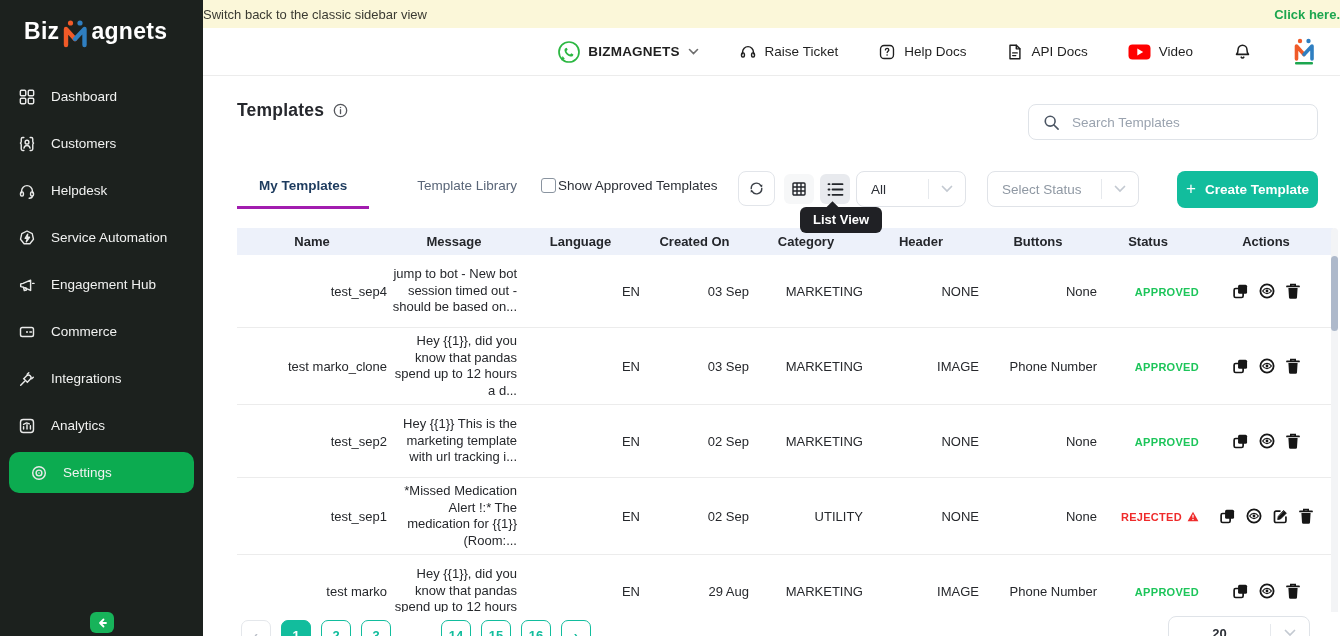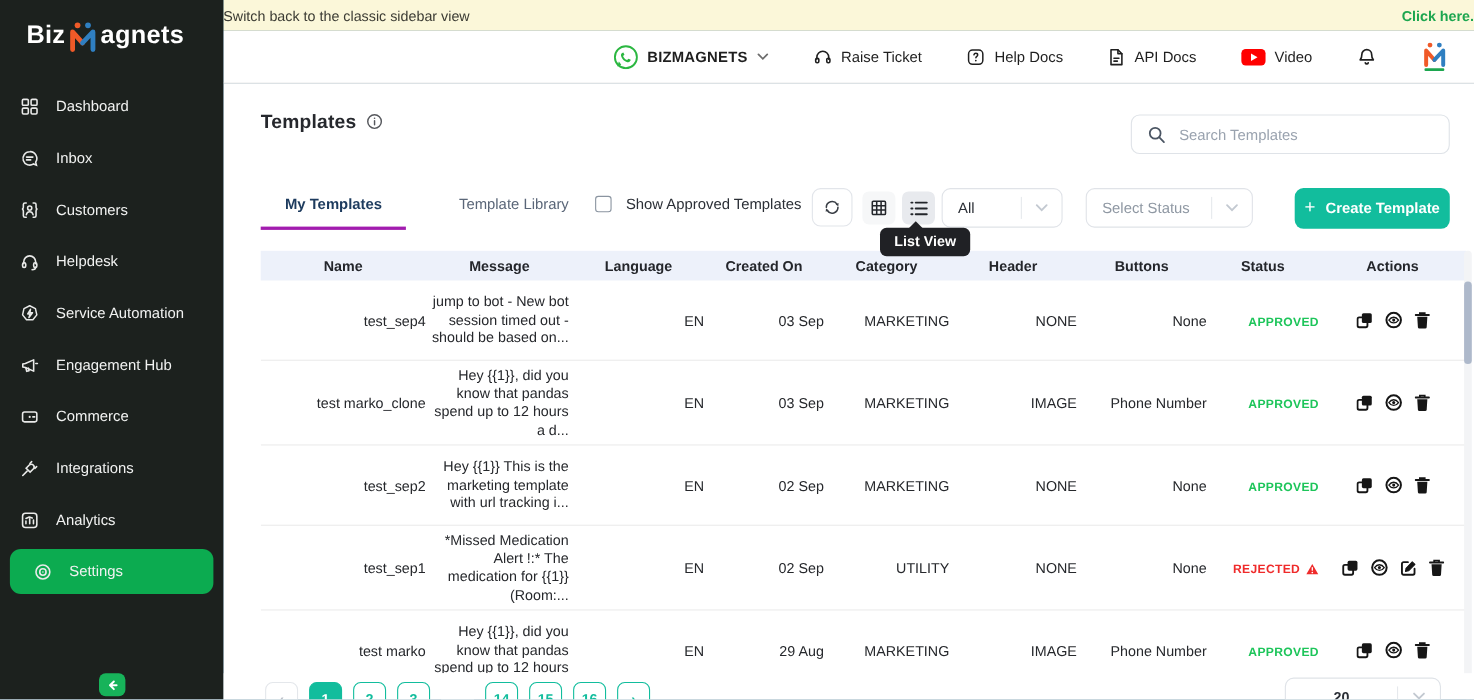--- a/index.html
+++ b/index.html
@@ -1,18 +1,18 @@
 <!DOCTYPE html>
 <html><head>
 <meta charset="utf-8">
 <style>
   * { margin:0; padding:0; box-sizing:border-box; }
   html,body { width:1340px; height:636px; overflow:hidden; background:#fff;
     font-family:"Liberation Sans", sans-serif; }
-  .app { position:relative; width:1340px; height:636px; overflow:hidden; background:#0c4a6e; }
+  .app { position:relative; width:1340px; height:636px; overflow:hidden; background:#6d28d9; }
 
   
   .sidebar { position:absolute; left:0; top:0; width:203px; height:636px; background:#1c211e; z-index:30; }
   .logo { display:flex; align-items:flex-end; padding:16px 0 0 24px; color:#fff; font-size:23px; font-weight:700; letter-spacing:.3px; }
   .logo .mword { line-height:30px; }
   .logo svg { margin:0 1px -2px 1px; }
   .nav { position:absolute; left:0; top:73px; width:203px; }
   .nav-item { display:flex; align-items:center; gap:15px; height:47px; padding-left:18px; color:#f1f2f1; font-size:13.5px; font-weight:500; cursor:pointer; }
   .nav-item svg { flex:0 0 auto; color:#e9eae9; }
   .nav-item.active { background:#0CAB50; border-radius:10px; margin:0 9px; padding-left:21px; height:41px; margin-top:3px; margin-bottom:3px; }
@@ -34,21 +34,21 @@
   .page-title { font-size:17.5px; font-weight:700; color:#26282d; letter-spacing:.2px; }
 
   .searchbox { position:absolute; right:22px; top:28px; width:290px; height:36px; border:1px solid #dfe3e8; border-radius:8px; display:flex; align-items:center; padding-left:14px; gap:12px; background:#fff; }
   .searchbox input { border:0; outline:0; flex:1; font-size:13.5px; color:#333; font-family:inherit; background:transparent; }
   .searchbox input::placeholder { color:#9aa3af; }
 
   .tabs { position:absolute; left:34px; top:96px; display:flex; gap:26px; }
   .tab { font-size:13.5px; padding:6px 22px 13px 22px; cursor:pointer; color:#5a6678; font-weight:500; }
   .tab.active { color:#1d3b5e; font-weight:700; border-bottom:3px solid #a21caf; }
 
-  .approved-filter { position:absolute; left:338px; top:102px; display:flex; align-items:center; gap:13px; font-size:13.5px; color:#2b2f36; font-weight:500; cursor:pointer; }
+  .approved-filter { position:absolute; left:338px; top:102px; display:flex; align-items:center; gap:2px; font-size:13.5px; color:#2b2f36; font-weight:500; cursor:pointer; }
   .checkbox { width:15px; height:15px; border:1.5px solid #8a94a0; border-radius:3px; background:#fff; }
 
   .iconbtn { position:absolute; display:flex; align-items:center; justify-content:center; cursor:pointer; }
   .refresh-btn { left:535px; top:95px; width:37px; height:35px; border:1px solid #e2e5ea; border-radius:8px; background:#fff; color:#3a3f46; }
   .grid-btn { left:581px; top:98px; width:30px; height:30px; border-radius:6px; background:#f6f7f8; color:#23262b; }
   .list-btn { left:617px; top:98px; width:30px; height:30px; border-radius:6px; background:#e8eaee; color:#23262b; }
 
   .tooltip { position:absolute; left:597px; top:131px; background:#202125; color:#fff; font-size:13px; font-weight:700; padding:5px 13px 6px; border-radius:6px; z-index:15; }
   .tooltip::before { content:""; position:absolute; top:-4px; left:28px; width:9px; height:9px; background:#202125; transform:rotate(45deg); }
 
@@ -113,27 +113,20 @@
 
     <div class="nav">
       <div class="nav-item">
         <svg width="18" height="18" viewBox="0 0 20 20" fill="none" stroke="currentColor" stroke-width="1.6">
             <rect x="2.6" y="2.6" width="6" height="6" rx="1.2"></rect>
             <rect x="11.4" y="2.6" width="6" height="6" rx="1.2"></rect>
             <rect x="2.6" y="11.4" width="6" height="6" rx="1.2"></rect>
             <rect x="11.4" y="11.4" width="6" height="6" rx="1.2"></rect>
           </svg>
         <span>Dashboard</span>
-      </div>
-      <div class="nav-item">
-        <svg width="18" height="18" viewBox="0 0 20 20" fill="none" stroke="currentColor" stroke-width="1.6" stroke-linecap="round">
-            <path d="M10 3.2a6.8 6.8 0 1 0 3.9 12.4l2.9 1.2-.8-3A6.8 6.8 0 0 0 10 3.2z"></path>
-            <path d="M6.8 8.7h6.4M6.8 11.5h4.2"></path>
-          </svg>
-        <span>Inbox</span>
       </div>
       <div class="nav-item">
         <svg width="18" height="18" viewBox="0 0 20 20" fill="none" stroke="currentColor" stroke-width="1.6" stroke-linecap="round">
             <path d="M6.5 2.8H5.2c-1 0-1.6.6-1.6 1.6v2.7c0 1.2-.7 1.8-1.4 1.9.7.1 1.4.7 1.4 1.9v4.7c0 1 .6 1.6 1.6 1.6h1.3M13.5 2.8h1.3c1 0 1.6.6 1.6 1.6v2.7c0 1.2.7 1.8 1.4 1.9-.7.1-1.4.7-1.4 1.9v4.7c0 1-.6 1.6-1.6 1.6h-1.3"></path>
             <circle cx="10" cy="8" r="2.1"></circle>
             <path d="M6.6 14.6c.5-1.9 1.9-2.9 3.4-2.9s2.9 1 3.4 2.9"></path>
           </svg>
         <span>Customers</span>
       </div>
       <div class="nav-item">

